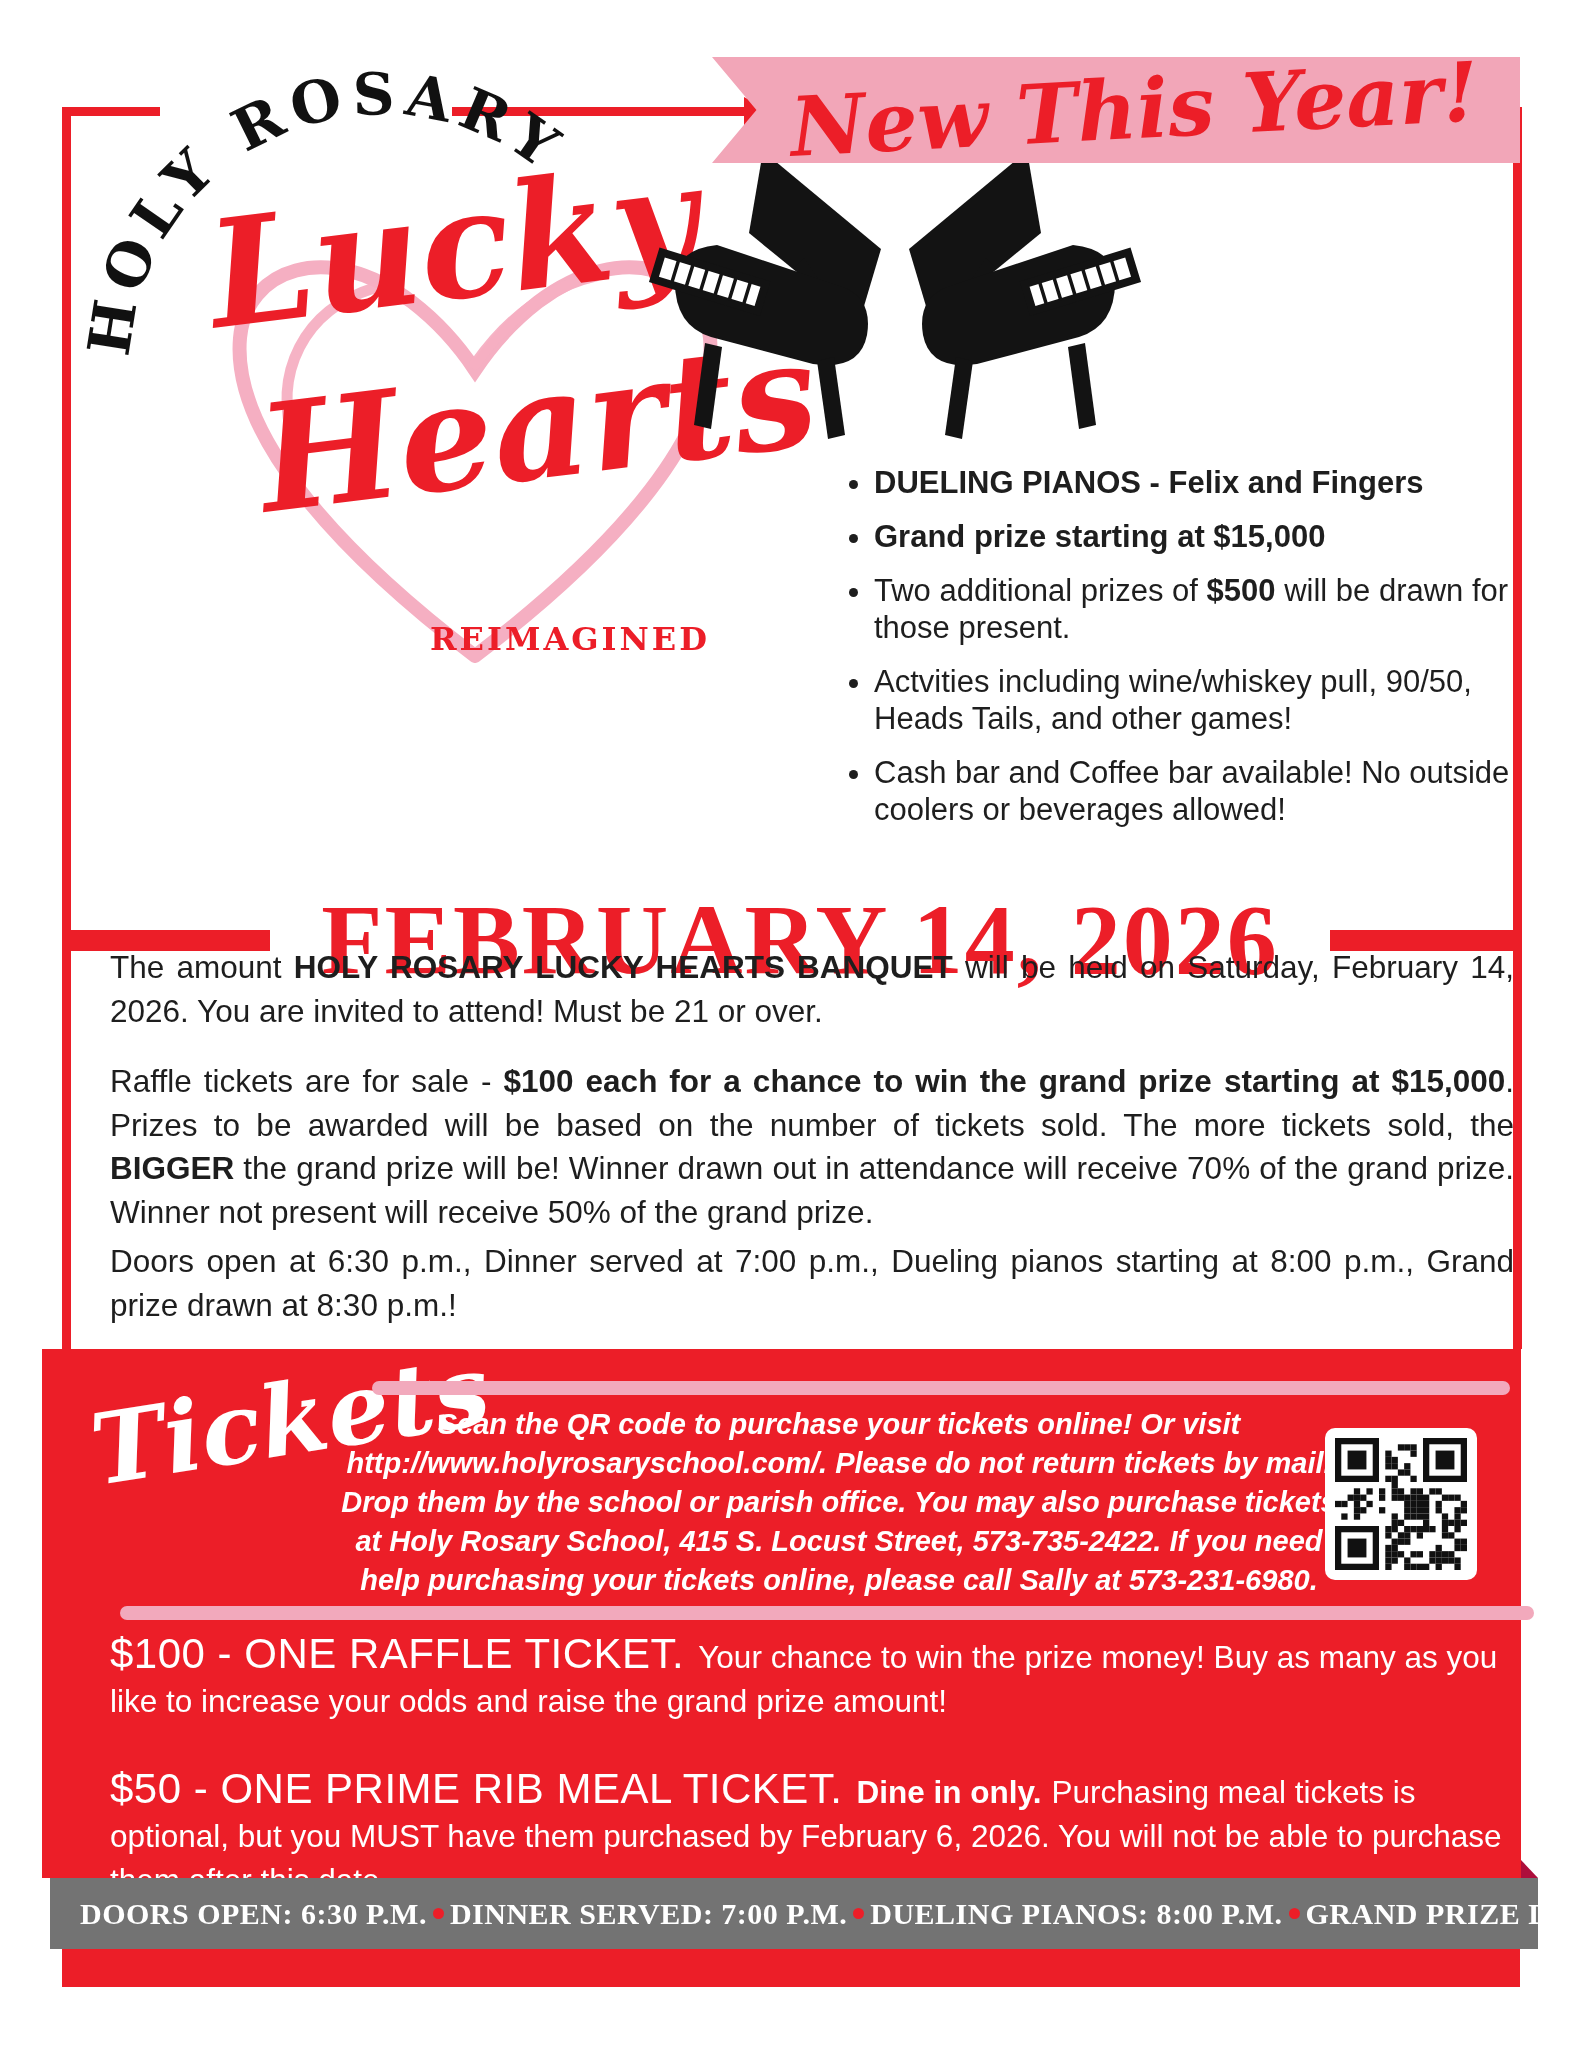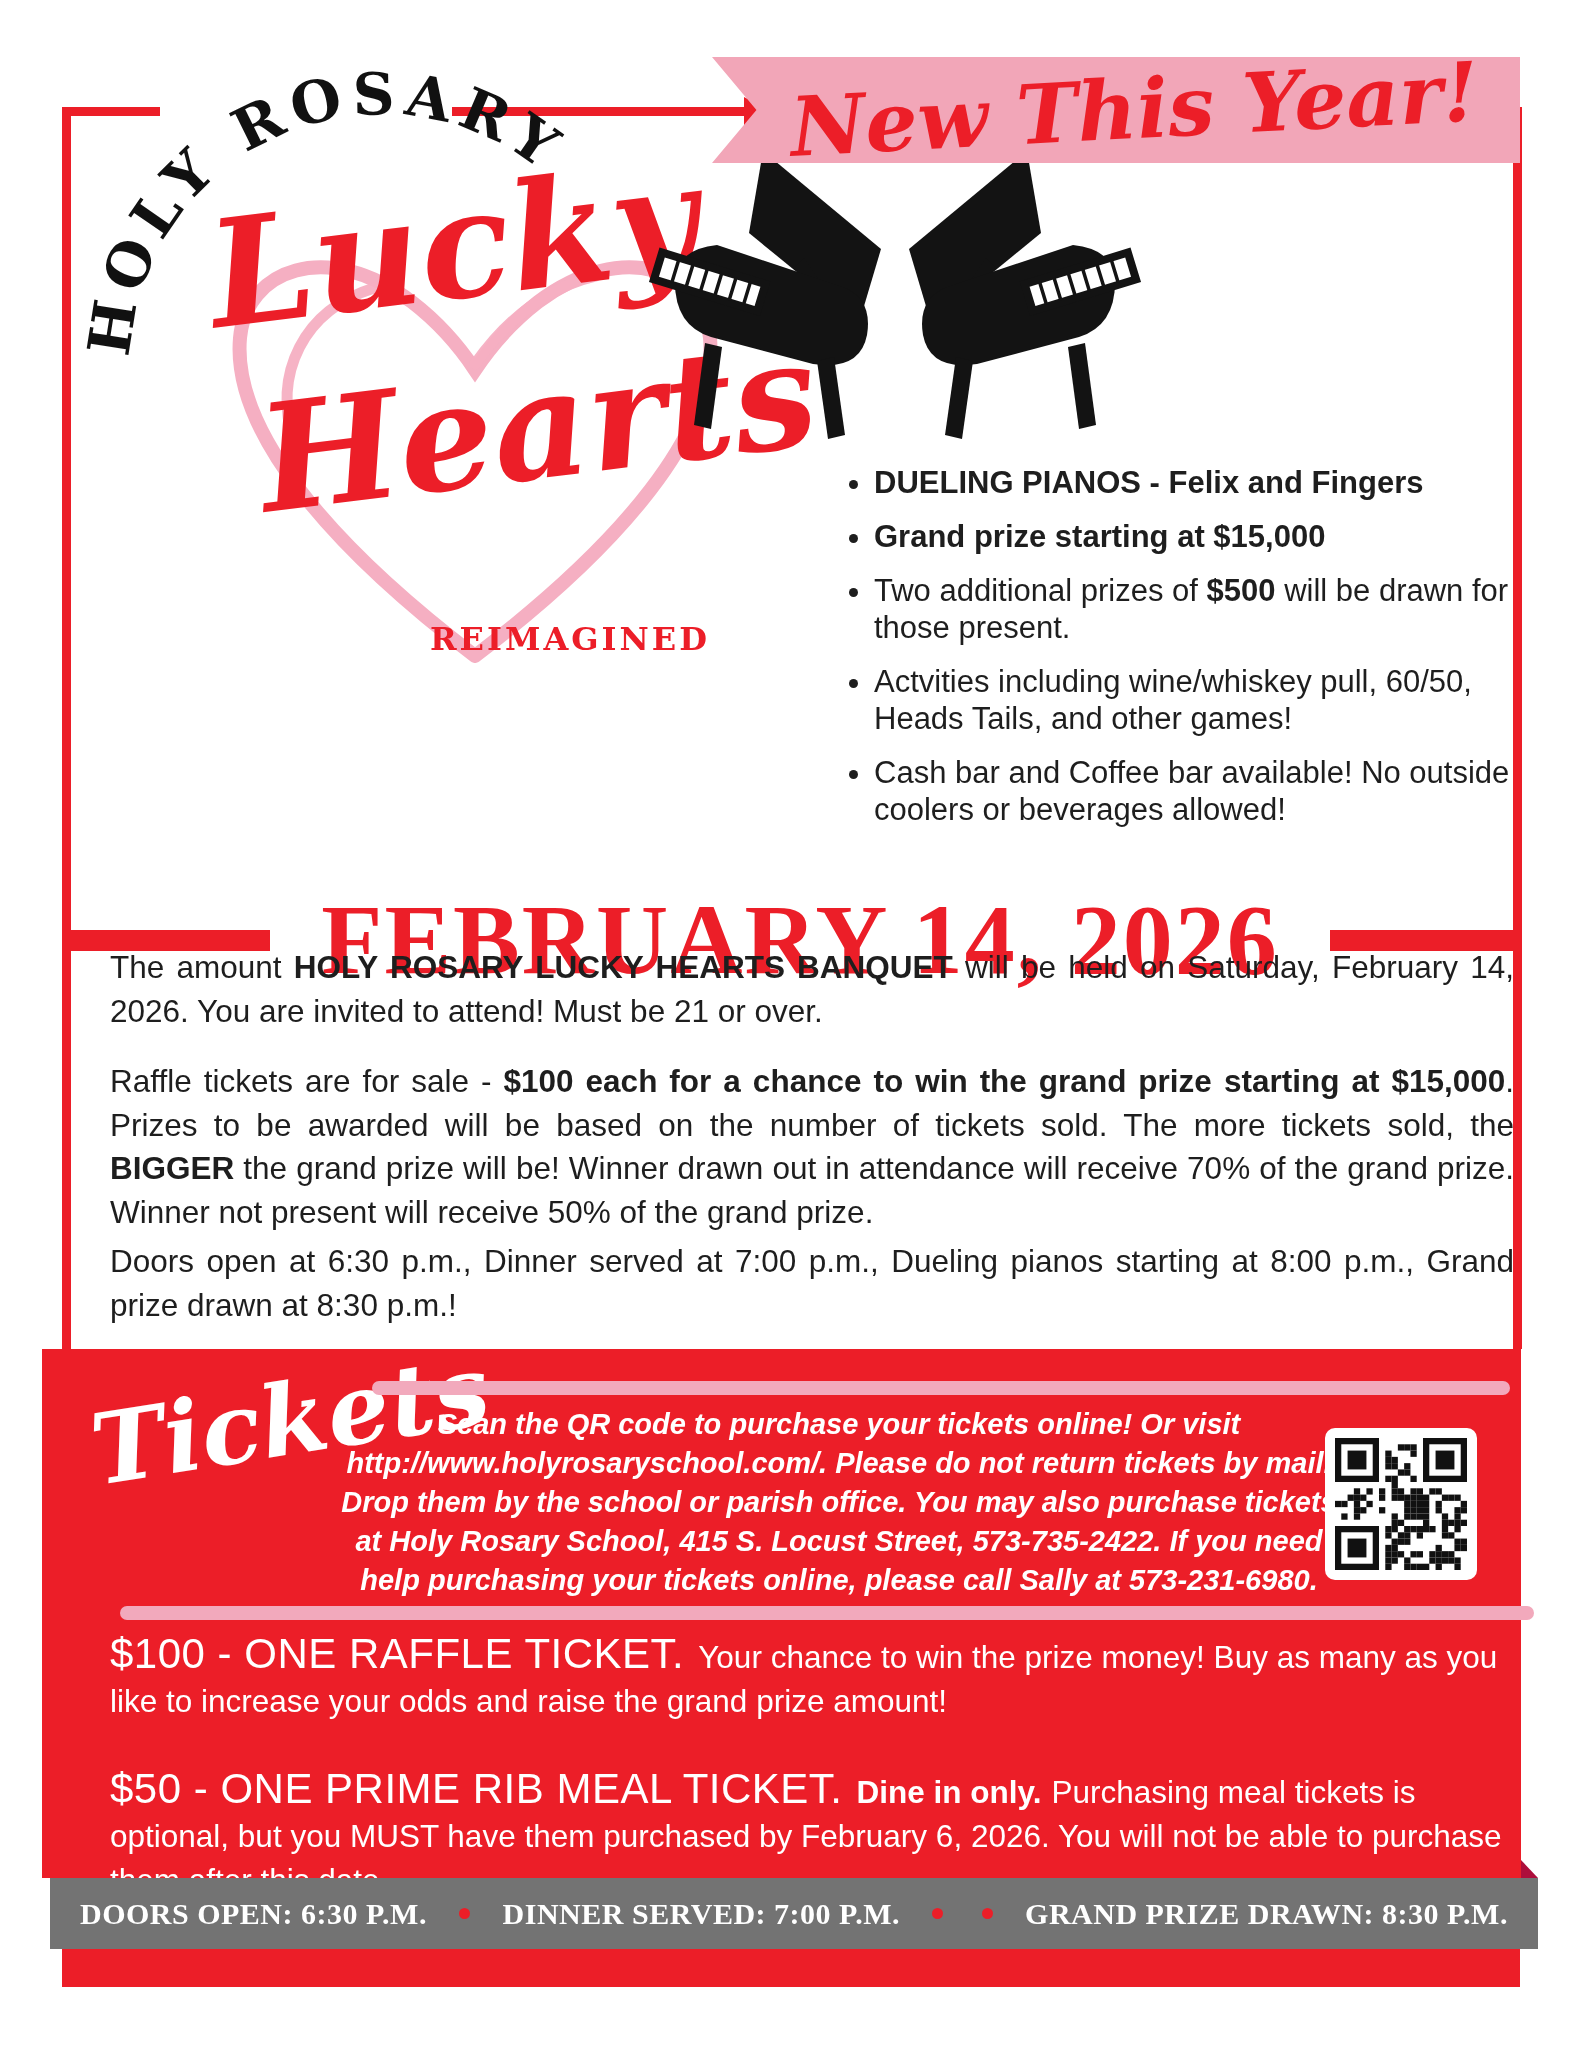--- a/index.html
+++ b/index.html
@@ -144,21 +144,21 @@
         <rect x="12" y="114" width="108" height="28" fill="#ffffff" stroke="#131313" stroke-width="8"></rect>
         <path d="M30 116 v24 M45 116 v24 M60 116 v24 M75 116 v24 M90 116 v24 M105 116 v24" stroke="#131313" stroke-width="3.5"></path>
       </g>
     </svg>
   </div>
 
   <ul class="features">
     <li><span><span class="b">DUELING PIANOS - Felix and Fingers</span></span></li>
     <li><span><span class="b">Grand prize starting at $15,000</span></span></li>
     <li><span><span>Two additional prizes of </span><span class="b">$500</span><span> will be drawn for those present.</span></span></li>
-    <li><span><span>Actvities including wine/whiskey pull, 60/50, Heads Tails, and other games!</span></span></li>
+    <li><span><span>Actvities including wine/whiskey pull, 90/50, Heads Tails, and other games!</span></span></li>
     <li><span><span>Cash bar and Coffee bar available! No outside coolers or beverages allowed!</span></span></li>
   </ul>
 
   <div class="date-row">
     <div class="date-bar l"></div>
     <h1 class="date">FEBRUARY 14, 2026</h1>
     <div class="date-bar r"></div>
   </div>
 
   <p class="body-p" id="p1"><span>The amount </span><span class="b">HOLY ROSARY LUCKY HEARTS BANQUET</span><span> will be held on Saturday, February 14, 2026. You are invited to attend! Must be 21 or over.</span></p>
@@ -314,18 +314,19 @@
       <span class="price-head">$50 - ONE PRIME RIB MEAL TICKET.</span><span class="price-note">Dine in only.</span><span>Purchasing meal tickets is optional, but you MUST have them purchased by February 6, 2026. You will not be able to purchase them after this date.</span>
     </p>
   </div>
 
   <div class="fold"></div>
   <div class="schedule">
     <span>DOORS OPEN: 6:30 P.M.</span>
     <span class="sched-dot"></span>
     <span>DINNER SERVED: 7:00 P.M.</span>
     <span class="sched-dot"></span>
+    <span>DUELING PIANOS: 8:00 P.M.</span>
     <span class="sched-dot"></span>
     <span>GRAND PRIZE DRAWN: 8:30 P.M.</span>
   </div>
   <div class="schedule-shadow"></div>
 
 </div>
 
 </body></html>

